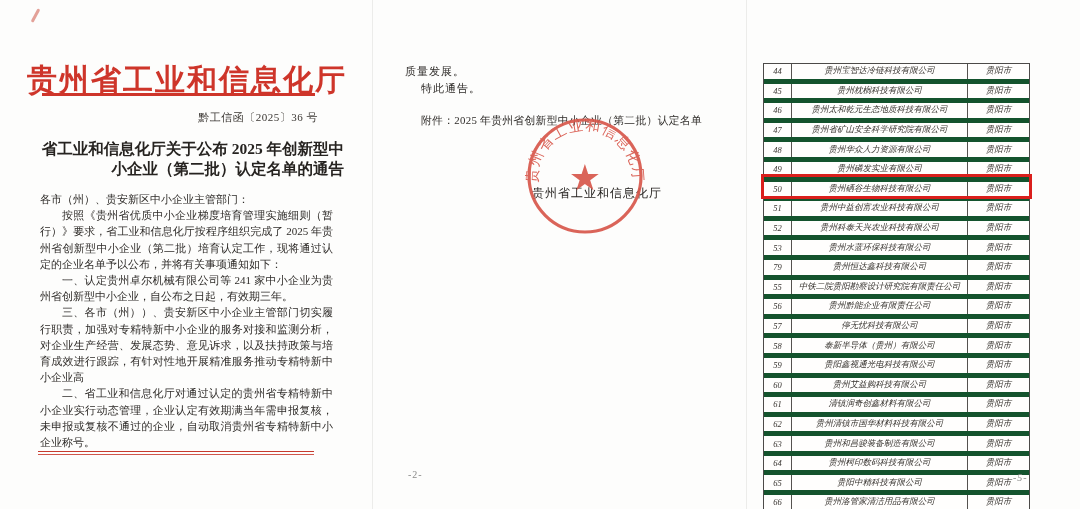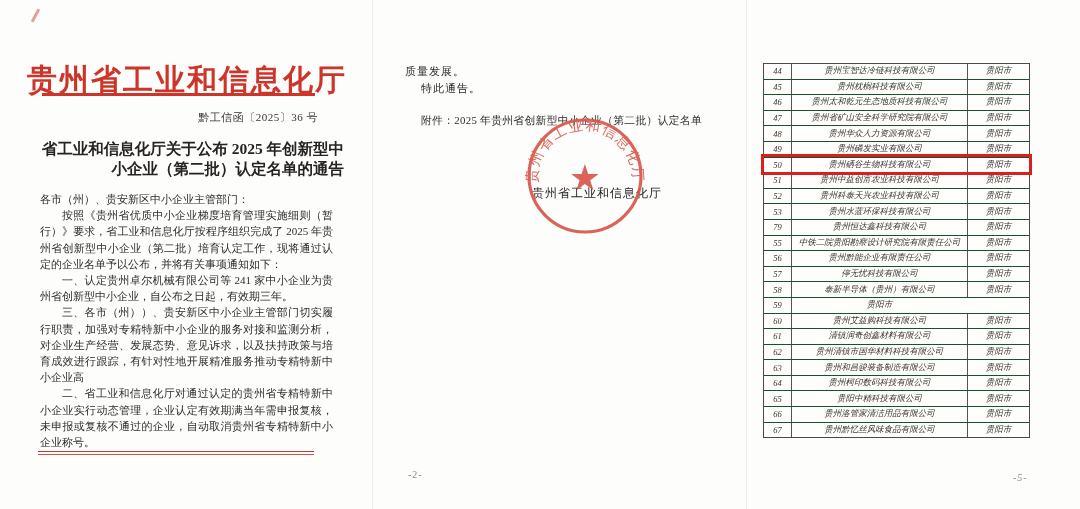--- a/index.html
+++ b/index.html
@@ -42,21 +42,21 @@
   .sign-date { position:absolute; left:112px; top:203px; width:220px; text-align:center;
                font-size:11.5px; color:#24211e; letter-spacing:1px; }
   .pagenum { position:absolute; font-size:10px; color:#8a8a88; letter-spacing:1px; }
   .pagenum-2 { left:33px; top:469px; }
 
   
   .page-right { left:745px; width:335px;font-style:italic; }
   .co-table { position:absolute; left:18px; top:63px; width:267px;
               border:1px solid #4c4a48; box-sizing:border-box; background:#fffefd; }
   .t-row { display:grid; grid-template-columns:27px 1fr 62px; height:14.6px; }
-  .t-row + .t-row { border-top:1px solid #14532d; }
+  .t-row + .t-row { border-top:5px solid #14532d; }
   .t-cell { display:flex; align-items:center; justify-content:center;
             font-size:8.5px; color:#37332f; overflow:hidden; white-space:nowrap; }
   .t-cell + .t-cell { border-left:1px solid #55524f; }
   .t-row.highlighted { position:relative; z-index:2; box-shadow:0 0 0 3px #da1f1c; }
   .pagenum-5 { left:268px; top:472px; }
 </style>
 </head>
 <body>
 
 <div class="screen">
@@ -204,20 +204,21 @@
         </div>
 
         <div class="t-row">
           <div class="t-cell">58</div>
           <div class="t-cell">泰新半导体（贵州）有限公司</div>
           <div class="t-cell">贵阳市</div>
         </div>
 
         <div class="t-row">
           <div class="t-cell">59</div>
+          <div class="t-cell">贵阳鑫视通光电科技有限公司</div>
           <div class="t-cell">贵阳市</div>
         </div>
 
         <div class="t-row">
           <div class="t-cell">60</div>
           <div class="t-cell">贵州艾益购科技有限公司</div>
           <div class="t-cell">贵阳市</div>
         </div>
 
         <div class="t-row">

